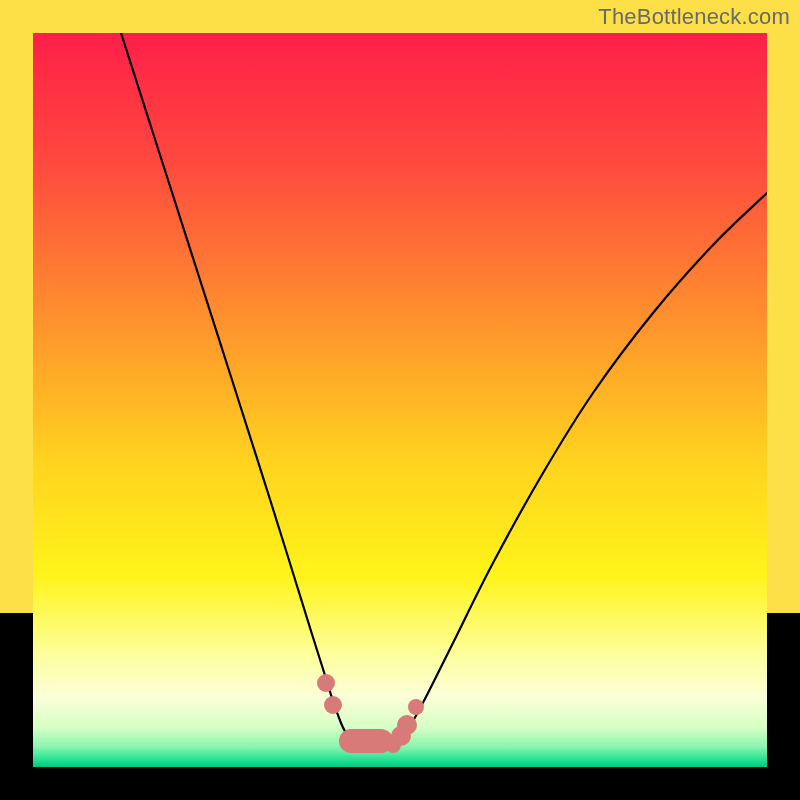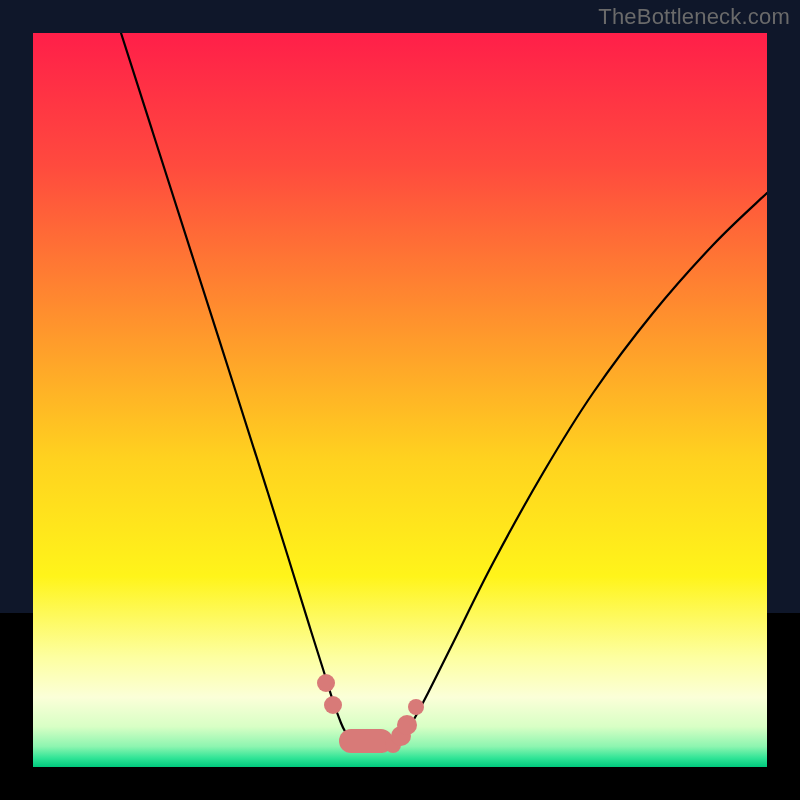--- a/index.html
+++ b/index.html
@@ -8,21 +8,21 @@
     width: 800px;
     height: 800px;
     background: #000;
     overflow: hidden;
     font-family: Arial, Helvetica, sans-serif;
   }
   .stage {
     position: relative;
     width: 800px;
     height: 613px;
-    background: #0f172a;
+    background: #fde047;
   }
   .watermark {
     position: absolute;
     top: 4px;
     right: 10px;
     color: #6a6a6a;
     font-size: 22px;
     letter-spacing: 0.2px;
     font-weight: 400;
     z-index: 20;

